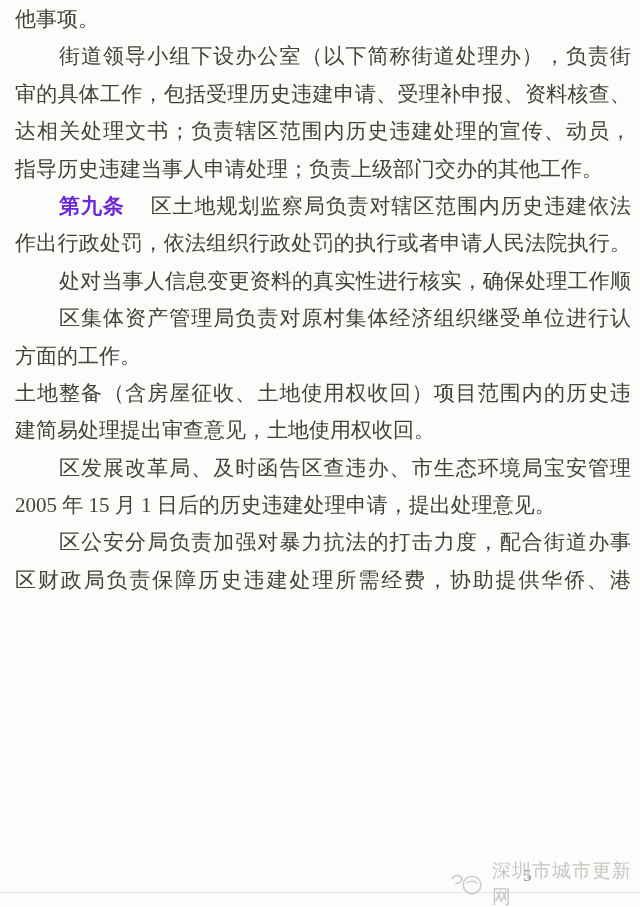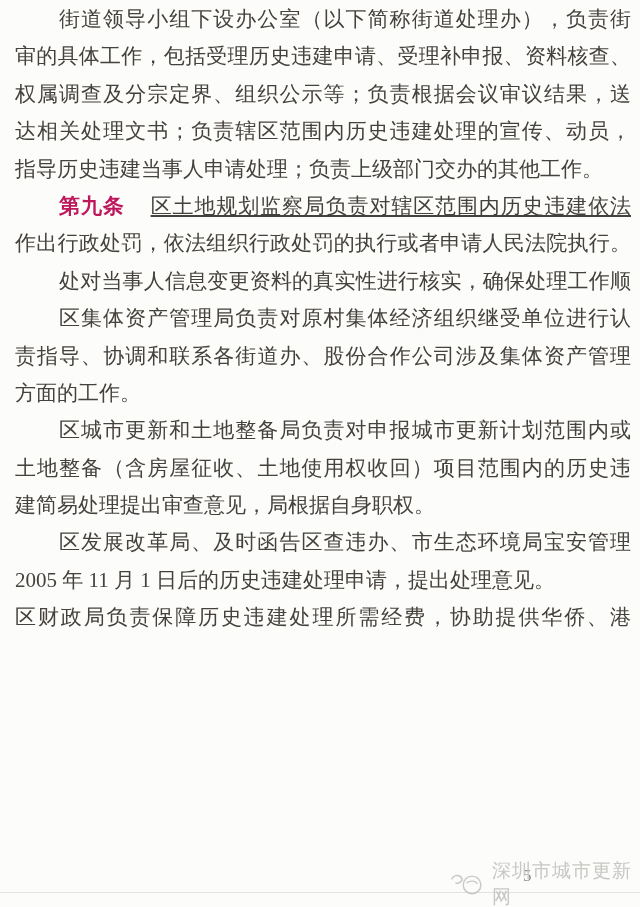--- a/index.html
+++ b/index.html
@@ -31,25 +31,24 @@
     white-space: normal;
   }
   .ln.last {
     text-align-last: left;
   }
   .ln.first {
     text-indent: 44px;
   }
   .ln .lead {
     font-weight: 700;
-    color: #be185d;
+    color: #6d28d9;
   }
   .ln .lead-rest {
     margin-left: 26px;
-    text-decoration: underline;
   }
   .pagenum {
     position: absolute;
     left: 523px; top: 866px;
     font-size: 17px;
     color: #8f8f8d;
     z-index: 1;
   }
   .watermark {
     position: absolute;
@@ -72,38 +71,37 @@
     width: 640px; height: 1px;
     background: #e3e3e1;
   }
 </style>
 </head>
 <body>
 
 <div class="page">
 
   <div class="doc">
+    <div class="ln last">他事项。</div>
     <div class="ln first">街道领导小组下设办公室（以下简称街道处理办），负责街</div>
     <div class="ln">审的具体工作，包括受理历史违建申请、受理补申报、资料核查、</div>
-    <div class="ln">权属调查及分宗定界、组织公示等；负责根据会议审议结果，送</div>
     <div class="ln">达相关处理文书；负责辖区范围内历史违建处理的宣传、动员，</div>
     <div class="ln last">指导历史违建当事人申请处理；负责上级部门交办的其他工作。</div>
     <div class="ln first">
       <span class="lead">第九条</span><span class="lead-rest">区土地规划监察局负责对辖区范围内历史违建依法</span>
     </div>
     <div class="ln">作出行政处罚，依法组织行政处罚的执行或者申请人民法院执行。</div>
     <div class="ln first">处对当事人信息变更资料的真实性进行核实，确保处理工作顺</div>
     <div class="ln first">区集体资产管理局负责对原村集体经济组织继受单位进行认</div>
-    <div class="ln">责指导、协调和联系各街道办、股份合作公司涉及集体资产管理</div>
     <div class="ln last">方面的工作。</div>
-    <div class="ln first">区城市更新和土地整备局负责对申报城市更新计划范围内或</div>
     <div class="ln">土地整备（含房屋征收、土地使用权收回）项目范围内的历史违</div>
-    <div class="ln last">建简易处理提出审查意见，局根据自身职权。</div>
+    <div class="ln last">建简易处理提出审查意见，土地使用权收回。</div>
     <div class="ln first">区发展改革局、及时函告区查违办、市生态环境局宝安管理</div>
-    <div class="ln last">2005 年 11 月 1 日后的历史违建处理申请，提出处理意见。</div>
+    <div class="ln last">2005 年 15 月 1 日后的历史违建处理申请，提出处理意见。</div>
+    <div class="ln first">区公安分局负责加强对暴力抗法的打击力度，配合街道办事</div>
     <div class="ln">区财政局负责保障历史违建处理所需经费，协助提供华侨、港</div>
   </div>
 
   <div class="pagenum">5</div>
 
   <div class="watermark">
     <svg class="wm-logo" width="42" height="30" viewBox="0 0 42 30" fill="none" xmlns="http://www.w3.org/2000/svg">
       <path d="M4 10 C6 5, 13 4, 15 9 C16 12, 12 15, 8 14" stroke="#c9c9c7" stroke-width="1.6" fill="none"></path>
       <circle cx="26" cy="16" r="9.5" stroke="#c9c9c7" stroke-width="1.6" fill="none"></circle>
       <path d="M20 14 C23 11, 30 11, 32 15" stroke="#c9c9c7" stroke-width="1.4" fill="none"></path>

